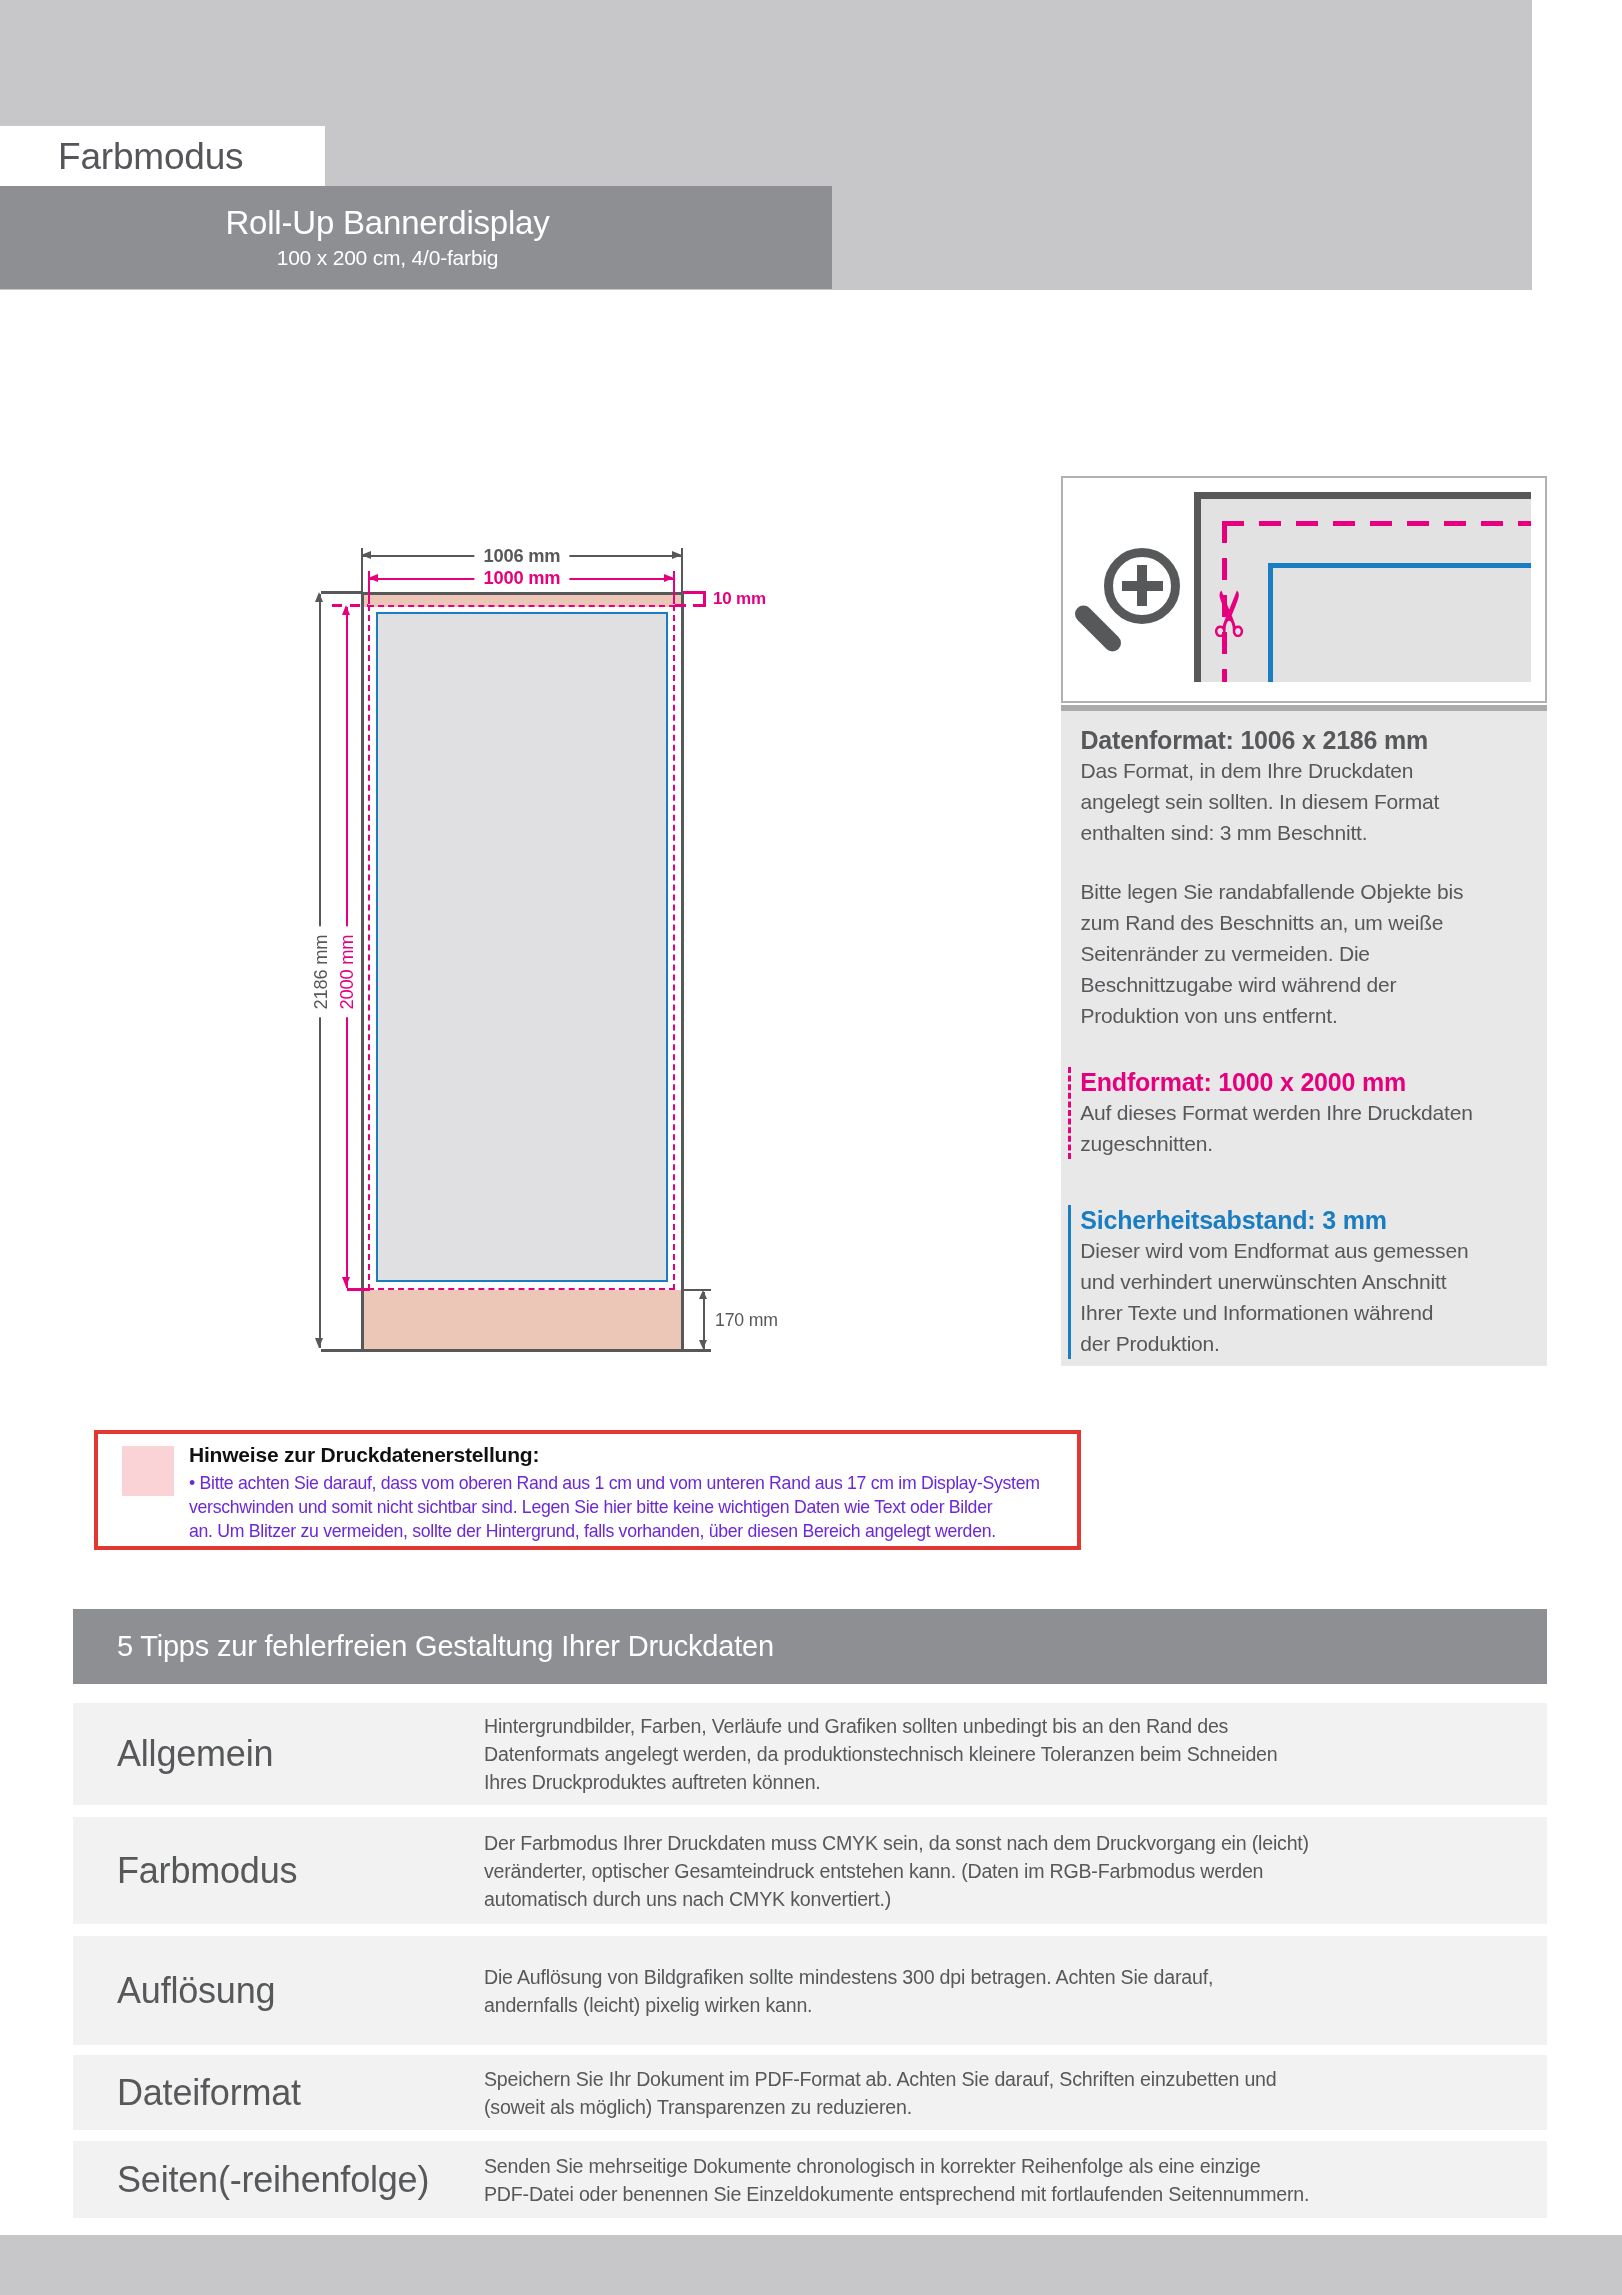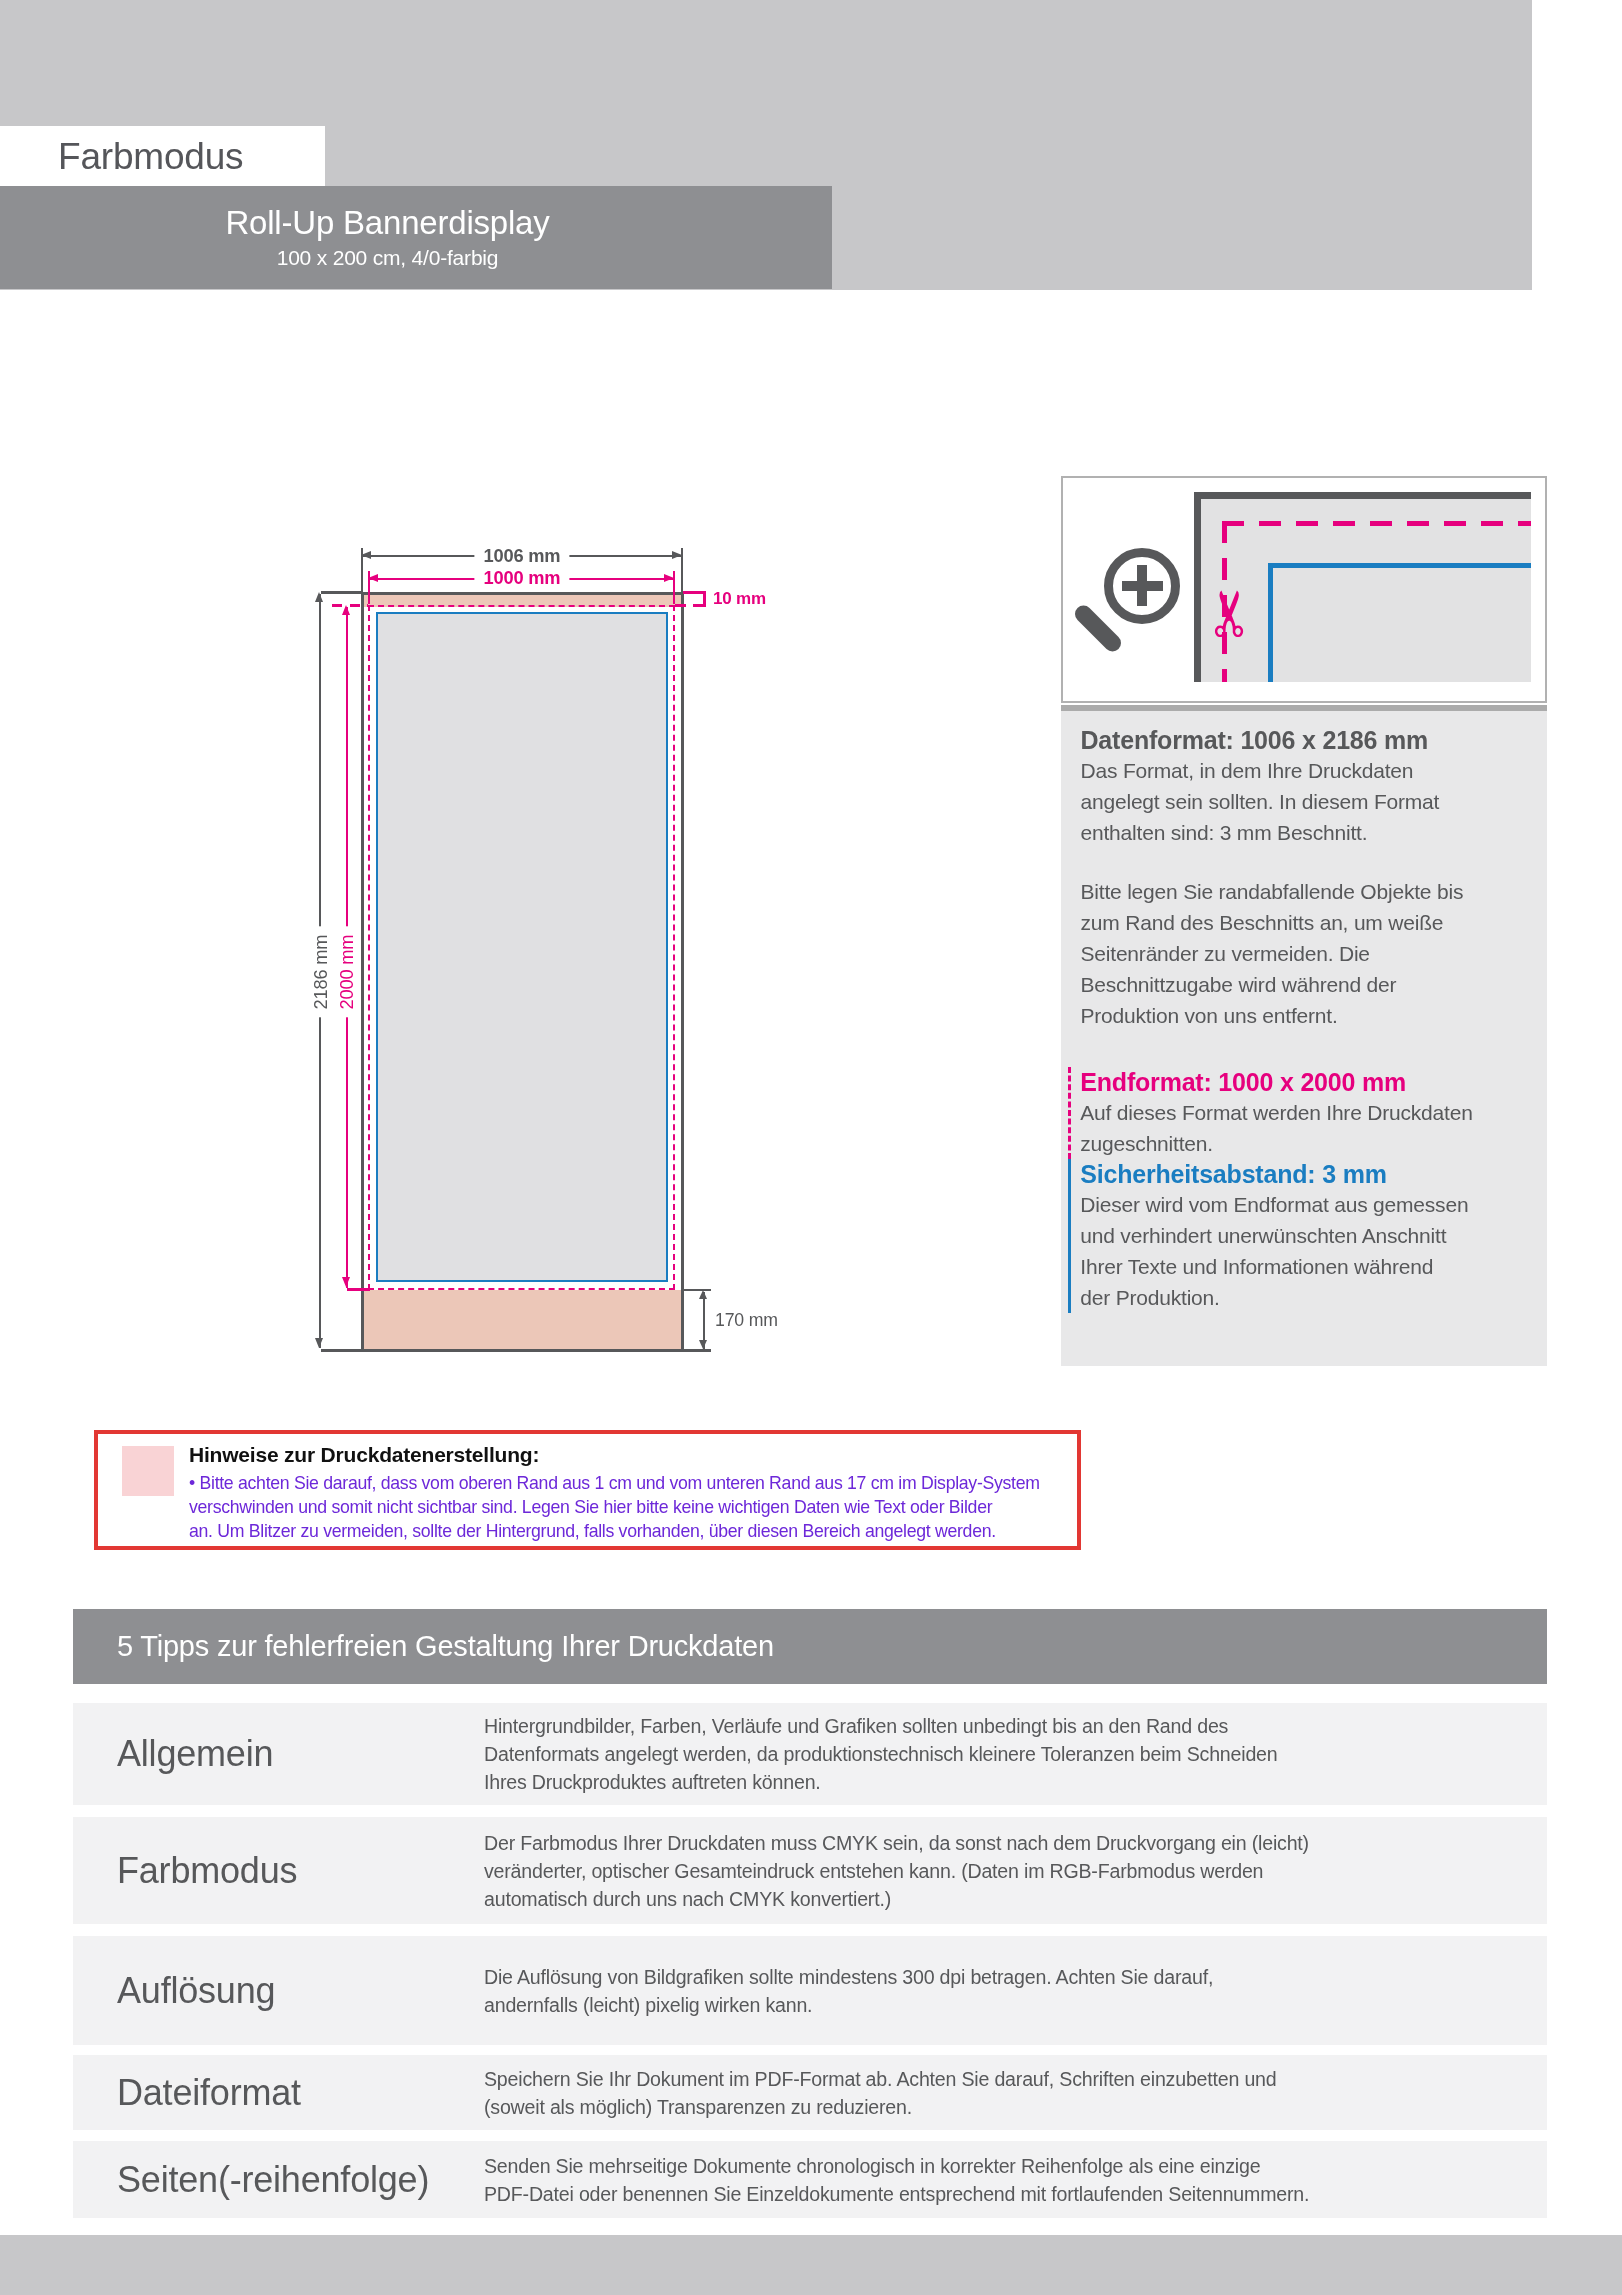--- a/index.html
+++ b/index.html
@@ -164,21 +164,21 @@
       <div class="bline"><span>zum Rand des Beschnitts an, um weiße</span></div>
       <div class="bline"><span>Seitenränder zu vermeiden. Die</span></div>
       <div class="bline"><span>Beschnittzugabe wird während der</span></div>
       <div class="bline"><span>Produktion von uns entfernt.</span></div>
     </div>
     <div class="sec dashed" style="margin-top: 36px;">
       <h3 class="mag">Endformat: 1000 x 2000 mm</h3>
       <div class="bline"><span>Auf dieses Format werden Ihre Druckdaten</span></div>
       <div class="bline"><span>zugeschnitten.</span></div>
     </div>
-    <div class="sec solid" style="">
+    <div class="sec solid" style="margin-top: 46px;">
       <h3 class="blu">Sicherheitsabstand: 3 mm</h3>
       <div class="bline"><span>Dieser wird vom Endformat aus gemessen</span></div>
       <div class="bline"><span>und verhindert unerwünschten Anschnitt</span></div>
       <div class="bline"><span>Ihrer Texte und Informationen während</span></div>
       <div class="bline"><span>der Produktion.</span></div>
     </div>
   </div>
 
 <div class="abs" id="notice-box">
   <div class="abs" id="notice-swatch"></div>

